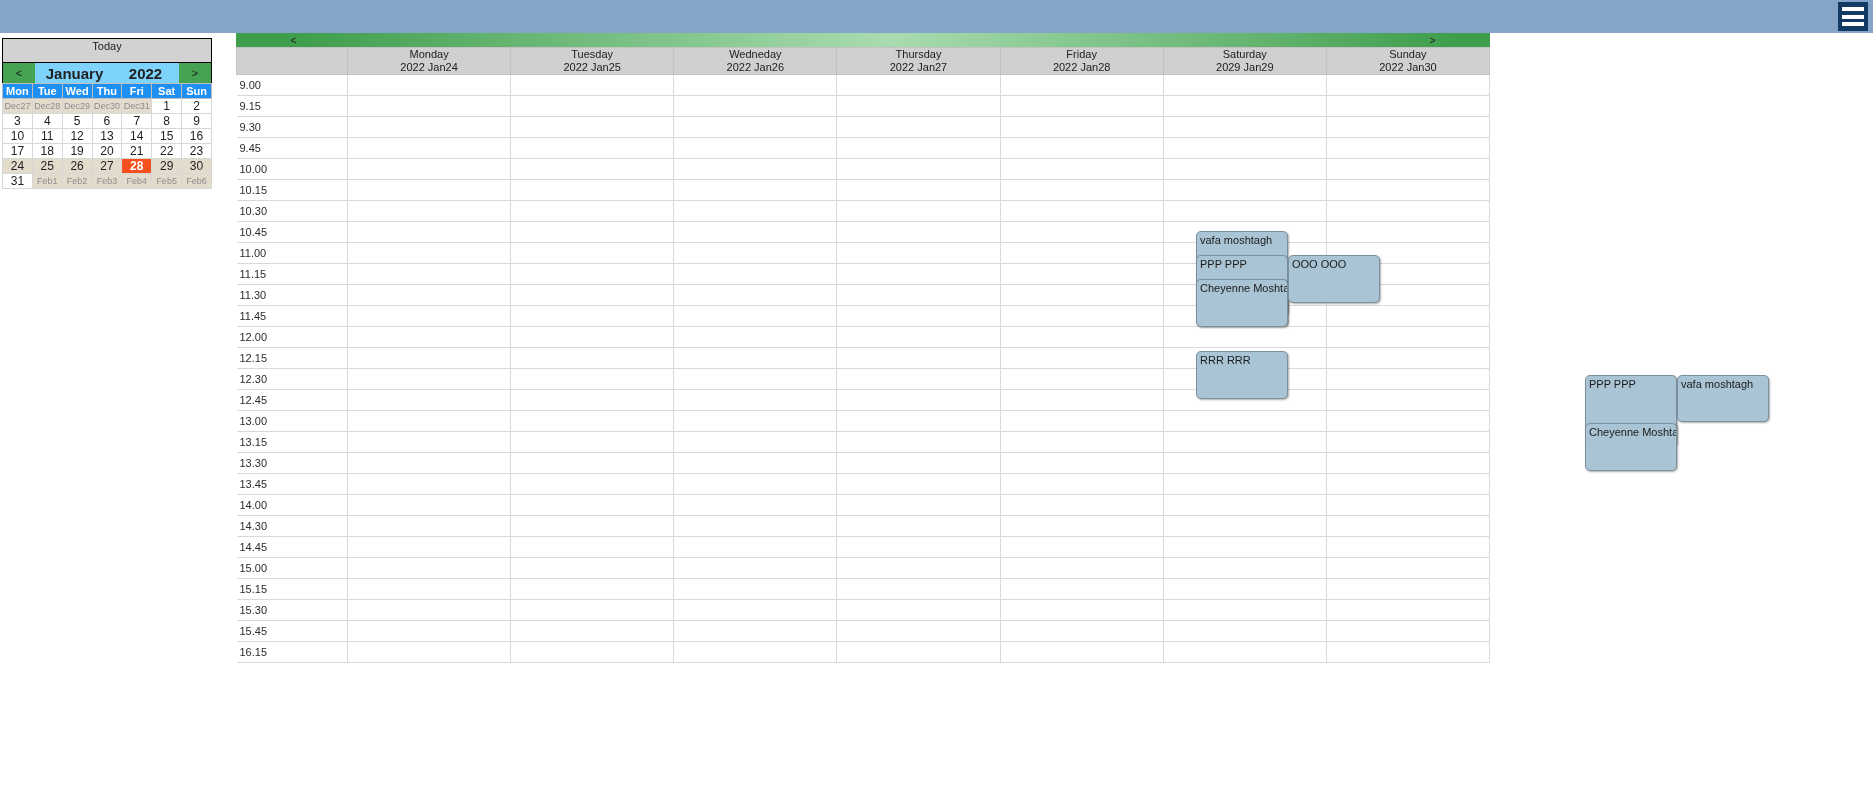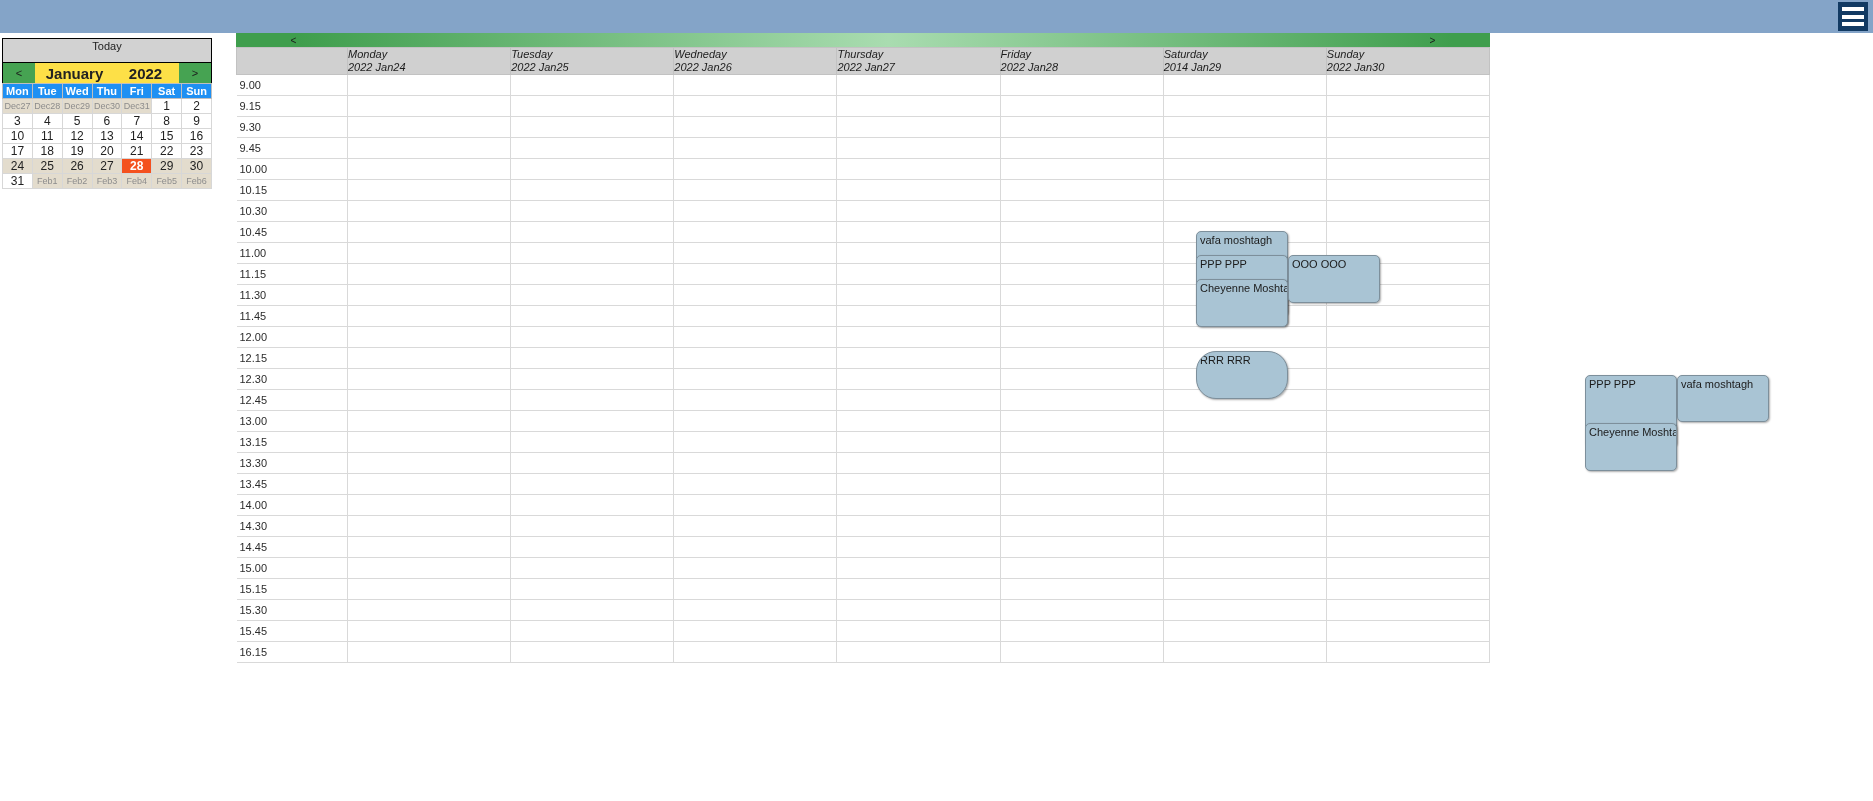--- a/index.html
+++ b/index.html
@@ -74,21 +74,21 @@
     text-align: center;
     line-height: 20px;
     cursor: pointer;
     flex: none;
   }
   .mini-monthyear {
     flex: 1 1 auto;
     display: flex;
     align-items: center;
     justify-content: space-around;
-    background: #fde047;
+    background: #7dd3fc;
     font-weight: bold;
     font-size: 15px;
   }
   .mini-month { padding-right: 4px; }
   .mini-year  { padding-right: 6px; }
 
   table.mini-grid {
     border-collapse: collapse;
     width: 210px;
     table-layout: fixed;
@@ -155,22 +155,21 @@
   table.grid col.timecol { width: 111px; }
   table.grid th.dayhead {
     background: #d0d0d0;
     border: 1px solid #c2c2c2;
     font-size: 11px;
     font-weight: normal;
     color: #1c1c1c;
     height: 13px;
     line-height: 13px;
     padding: 0;
-    text-align: left;
-    font-style: italic;
+    text-align: center;
   }
   table.grid th.dayhead .dname { display: block; }
   table.grid th.dayhead .ddate { display: block; }
   table.grid th.corner {
     background: #d0d0d0;
     border: 1px solid #c2c2c2;
     padding: 0;
   }
   table.grid td {
     height: 20px;
@@ -340,21 +339,21 @@
             <th class="dayhead">
               <span class="dname">Thursday</span>
               <span class="ddate">2022 Jan27</span>
             </th>
             <th class="dayhead">
               <span class="dname">Friday</span>
               <span class="ddate">2022 Jan28</span>
             </th>
             <th class="dayhead">
               <span class="dname">Saturday</span>
-              <span class="ddate">2014 Jan29</span>
+              <span class="ddate">2029 Jan29</span>
             </th>
             <th class="dayhead">
               <span class="dname">Sunday</span>
               <span class="ddate">2022 Jan30</span>
             </th>
           </tr>
       </thead>
       <tbody id="grid-body">
           <tr>
             <td class="time">9.00</td>
@@ -638,19 +637,19 @@
           </tr>
         </tbody>
     </table>
   </div>
 
   <div class="events-layer" id="events-layer">
       <div class="event" style="left: 1196px; top: 231px; width: 92px; height: 85px;">vafa moshtagh</div>
       <div class="event" style="left: 1196px; top: 255px; width: 92px; height: 71px;">PPP PPP</div>
       <div class="event" style="left: 1196px; top: 279px; width: 92px; height: 48px;">Cheyenne Moshtagh</div>
       <div class="event" style="left: 1288px; top: 255px; width: 92px; height: 48px;">OOO OOO</div>
-      <div class="event" style="left: 1196px; top: 351px; width: 92px; height: 48px; border-radius: 20px;">RRR RRR</div>
+      <div class="event" style="left: 1196px; top: 351px; width: 92px; height: 48px;">RRR RRR</div>
       <div class="event" style="left: 1585px; top: 375px; width: 92px; height: 72px;">PPP PPP</div>
       <div class="event" style="left: 1677px; top: 375px; width: 92px; height: 47px;">vafa moshtagh</div>
       <div class="event" style="left: 1585px; top: 423px; width: 92px; height: 48px;">Cheyenne Moshtagh</div>
     </div>
 
 </div>
 
 </body></html>

